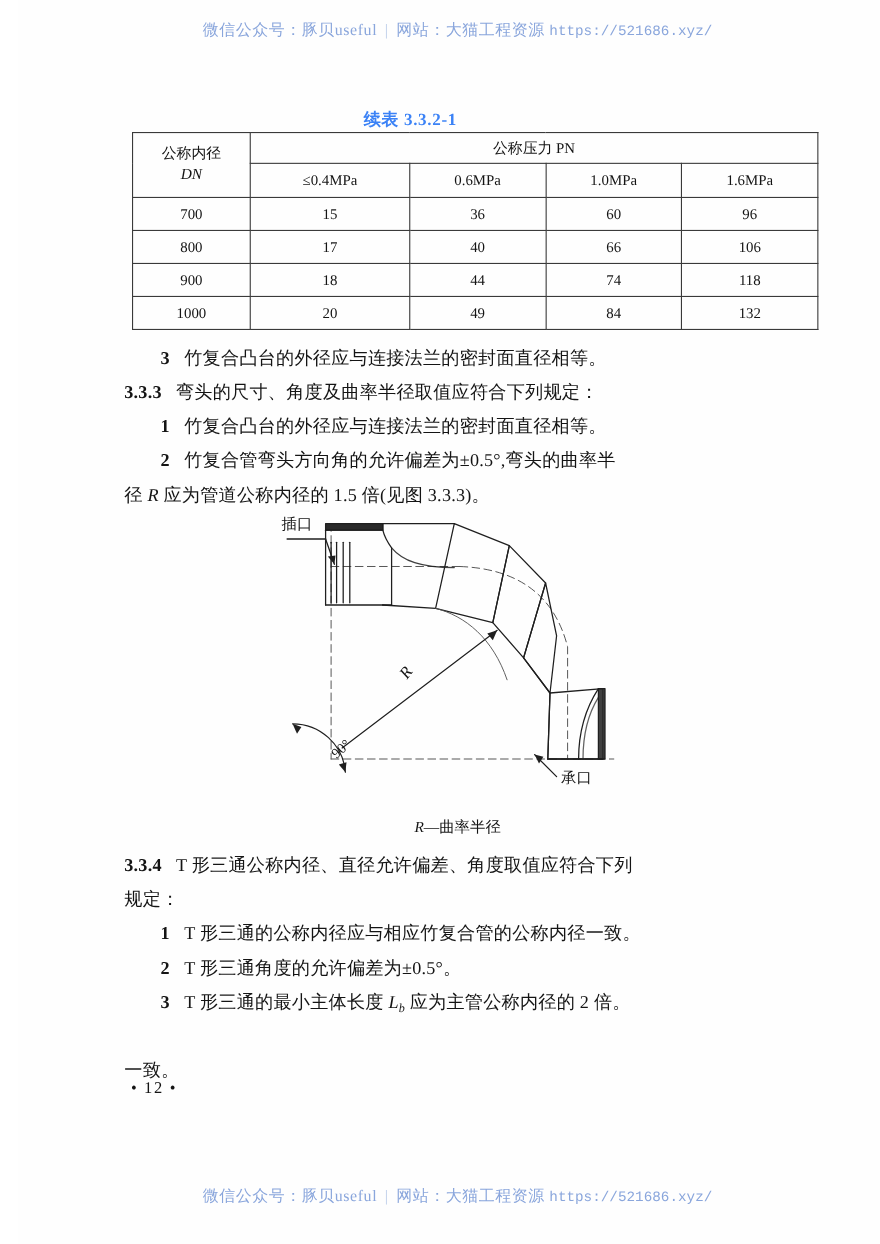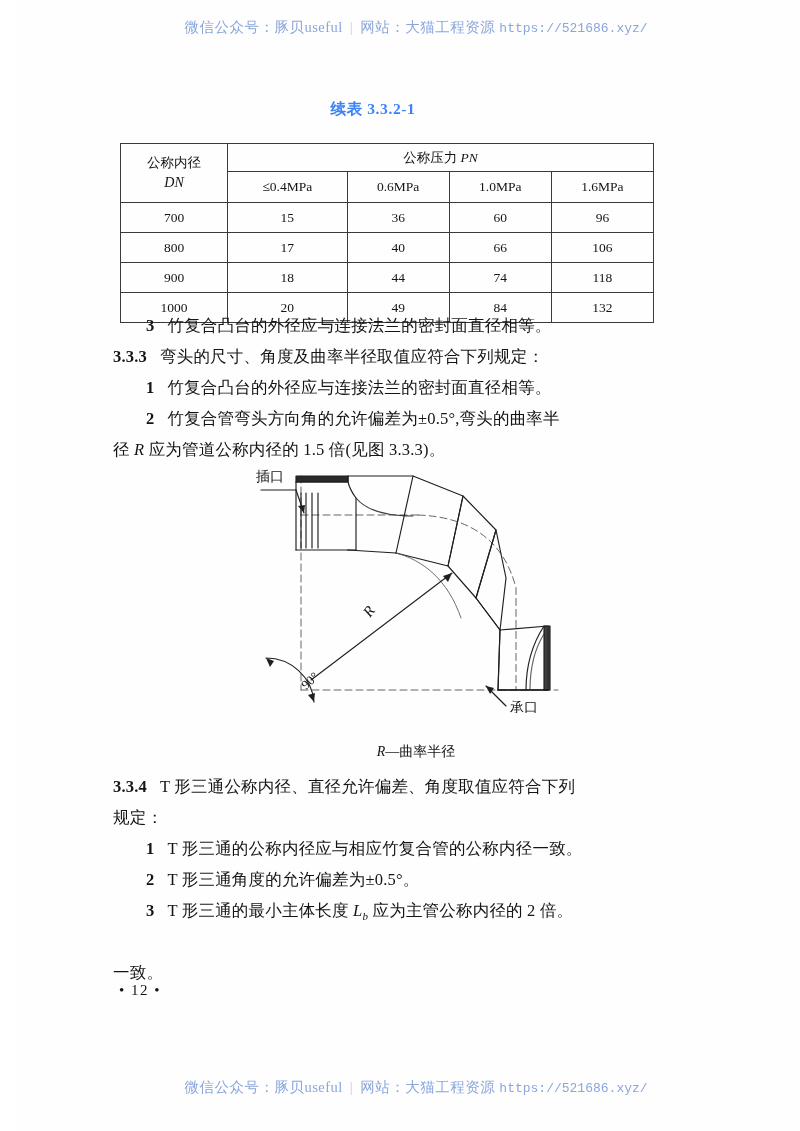--- a/index.html
+++ b/index.html
@@ -54,22 +54,22 @@
     width: 714px;
     text-align: center;
     font-size: 15.5px;
     font-weight: bold;
     letter-spacing: .6px;
     color: #3b82f6;
   }
   #spec-table {
     position: absolute;
     left: 104px;
-    top: 143px;
-    width: 534px;
+    top: 120px;
+    width: 624px;
     border-collapse: collapse;
     font-size: 13.5px;
     color: #141414;
   }
   #spec-table td, #spec-table th {
     border: 1px solid #3a3a3a;
     text-align: center;
     font-weight: normal;
     padding: 0;
     height: 30px;
@@ -78,21 +78,21 @@
   #spec-table .dn-head {
     width: 106px;
     vertical-align: middle;
     padding: 3px 0;
   }
   .dn-head .l1 { display: block; font-size: 13.5px; }
   .dn-head .l2 { display: block; font-style: italic; font-size: 14px; margin-top: 5px; }
   #spec-table .pn-head {
     height: 27px;
   }
-  .pn-head .pn-ital { font-style: italic; }
+  .pn-head .pn-ital { }
   #spec-table tbody td { height: 29px; }
 
   
   .para {
     position: absolute;
     left: 97px;
     width: 590px;
     font-size: 16.5px;
     line-height: 1.62;
     color: #141414;

